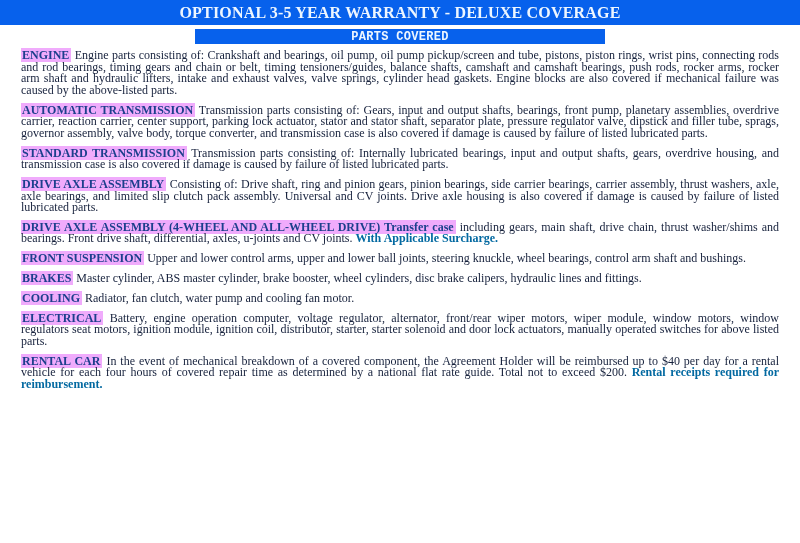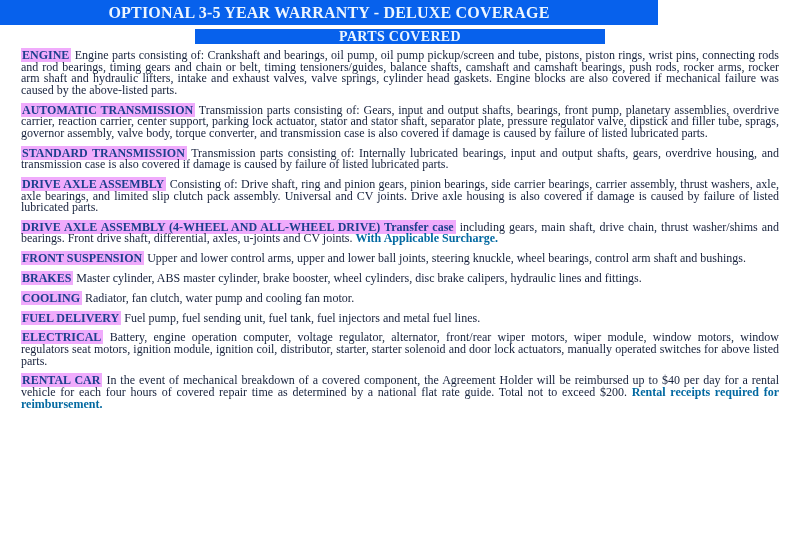--- a/index.html
+++ b/index.html
@@ -3,42 +3,43 @@
 <meta charset="utf-8">
 <style>
   html,body{margin:0;padding:0;}
   body{
     width:800px;height:543px;
     background:#ffffff;
     font-family:"Liberation Serif", serif;
     overflow:hidden;
   }
   .topbar{
-    width:658px;height:25px;
+    width:800px;height:25px;
     background:#0761EC;
     display:flex;align-items:center;justify-content:center;
   }
   .topbar-title{
     color:#EDF6FF;
     font-weight:bold;
     font-size:16px;
     letter-spacing:0.2px;
     white-space:nowrap;
   }
   .subbar{
     width:410px;height:15px;
     margin:4px auto 0 auto;
     background:#0761EC;
     display:flex;align-items:center;justify-content:center;
   }
   .subbar-title{
     color:#EDF6FF;
     font-weight:bold;
-    font-size:14px;
+    font-size:12px;
     letter-spacing:0.3px;
+    font-family:Liberation Mono, monospace;
   }
   .content{
     padding:6px 21px 0 21px;
   }
   p.section{
     margin:0 0 8.2px 0;
     font-size:12px;
     line-height:11.6px;
     text-align:justify;
     color:#16213C;
@@ -78,19 +79,18 @@
 
 
 
     <p class="section"><span class="hl">FRONT SUSPENSION</span> <span>Upper and lower control arms, upper and lower ball joints, steering knuckle, wheel bearings, control arm shaft and bushings.</span></p>
 
 
     <p class="section"><span class="hl">BRAKES</span> <span>Master cylinder, ABS master cylinder, brake booster, wheel cylinders, disc brake calipers, hydraulic lines and fittings.</span></p>
 
     <p class="section"><span class="hl">COOLING</span> <span>Radiator, fan clutch, water pump and cooling fan motor.</span></p>
 
-    <p class="section"><span class="hl">FUEL DELIVERY</span> <span>Fuel pump, fuel sending unit, fuel tank, fuel injectors and metal fuel lines.</span></p>
 
     <p class="section"><span class="hl">ELECTRICAL</span> <span>Battery, engine operation computer, voltage regulator, alternator, front/rear wiper motors, wiper module, window motors, window regulators seat motors, ignition module, ignition coil, distributor, starter, starter solenoid and door lock actuators, manually operated switches for above listed parts.</span></p>
 
 
     <p class="section"><span class="hl">RENTAL CAR</span> <span>In the event of mechanical breakdown of a covered component, the Agreement Holder will be reimbursed up to $40 per day for a rental vehicle for each four hours of covered repair time as determined by a national flat rate guide. Total not to exceed $200.</span> <b class="note">Rental receipts required for reimbursement.</b></p>
   </div>
 
 </body></html>

